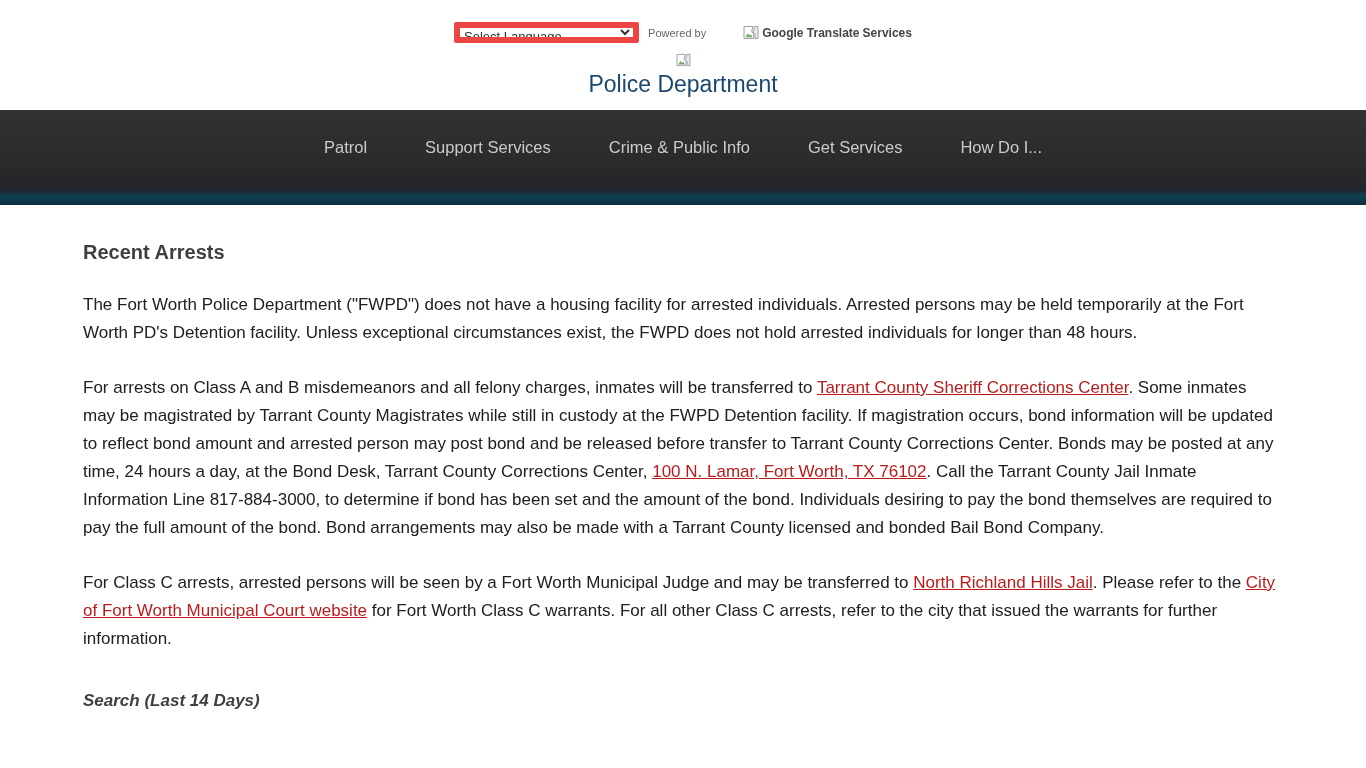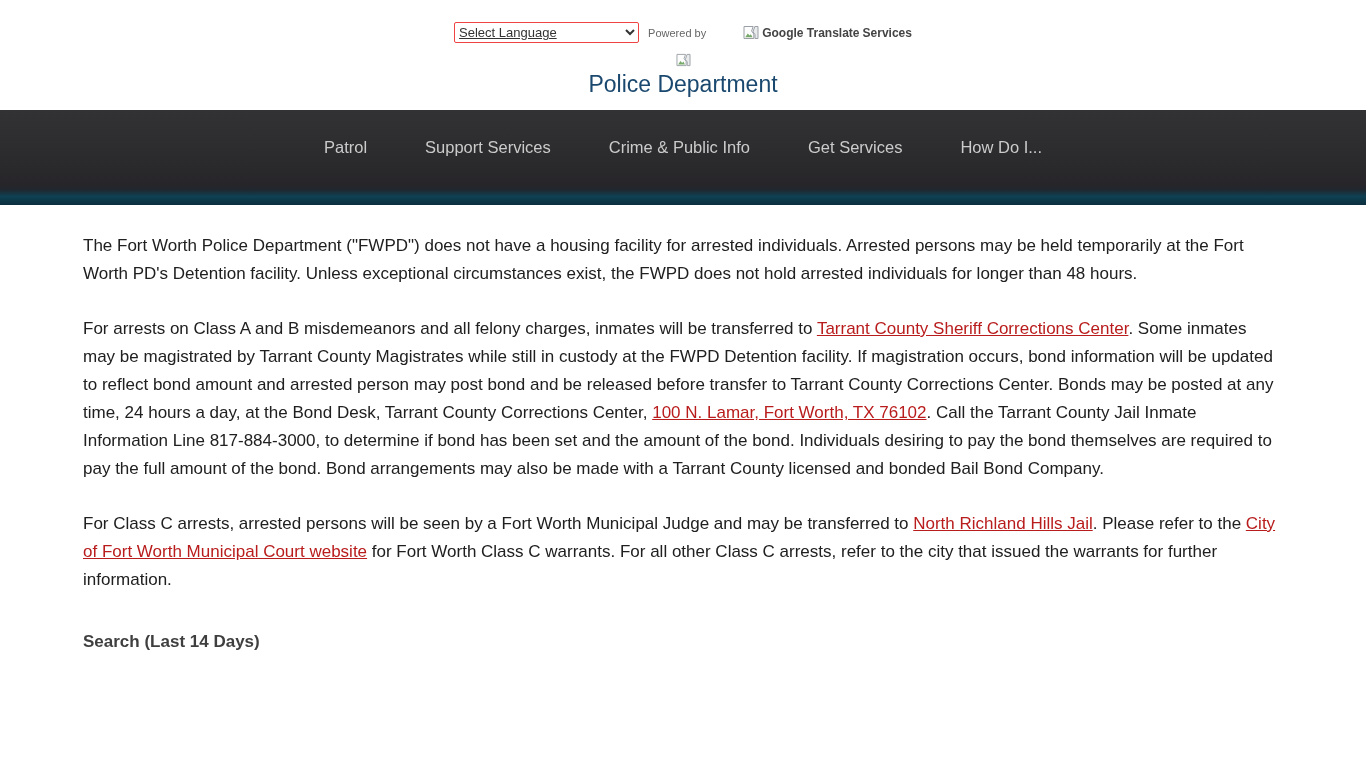--- a/index.html
+++ b/index.html
@@ -17,24 +17,23 @@
     align-items: center;
     padding-top: 22px;
     gap: 9px;
   }
   .lang-select {
     width: 185px;
     height: 21px;
     font-size: 13px;
     color: #333333;
     font-family: "Liberation Sans", sans-serif;
-    border: 1px solid #ef4444;
+    border: 6px solid #ef4444;
     border-radius: 2px;
     background: #ffffff;
-    text-decoration: underline;
   }
   .powered-by {
     font-size: 11px;
     color: #666666;
   }
   .gt-group {
     display: flex;
     align-items: center;
     gap: 3px;
     font-size: 12px;
@@ -101,20 +100,21 @@
   .content a {
     color: #b91c1c;
     text-decoration: underline;
     cursor: pointer;
   }
   .search-heading {
     margin: 38px 0 0 0;
     font-size: 17px;
     font-weight: bold;
     color: #3f3f3f;
+    font-style: italic;
   }
   .broken-img-icon { display: inline-block; flex: 0 0 auto; }
 </style>
 </head>
 <body>
 
 <div class="translate-bar">
   <select class="lang-select">
     <option>Select Language</option>
   </select>
@@ -142,19 +142,20 @@
 
 <div class="navbar">
   <span class="nav-item">Patrol</span>
   <span class="nav-item">Support Services</span>
   <span class="nav-item">Crime &amp; Public Info</span>
   <span class="nav-item">Get Services</span>
   <span class="nav-item">How Do I...</span>
 </div>
 
 <div class="content">
+  <h2 class="page-title">Recent Arrests</h2>
   <div id="paragraphs">
       <p><span>The Fort Worth Police Department ("FWPD") does not have a housing facility for arrested individuals. Arrested persons may be held temporarily at the Fort Worth PD's Detention facility. Unless exceptional circumstances exist, the FWPD does not hold arrested individuals for longer than 48 hours.</span></p>
       <p><span>For arrests on Class A and B misdemeanors and all felony charges, inmates will be transferred to </span><a href="#">Tarrant County Sheriff Corrections Center</a><span>. Some inmates may be magistrated by Tarrant County Magistrates while still in custody at the FWPD Detention facility. If magistration occurs, bond information will be updated to reflect bond amount and arrested person may post bond and be released before transfer to Tarrant County Corrections Center. Bonds may be posted at any time, 24 hours a day, at the Bond Desk, Tarrant County Corrections Center, </span><a href="#">100 N. Lamar, Fort Worth, TX 76102</a><span>. Call the Tarrant County Jail Inmate Information Line 817-884-3000, to determine if bond has been set and the amount of the bond. Individuals desiring to pay the bond themselves are required to pay the full amount of the bond. Bond arrangements may also be made with a Tarrant County licensed and bonded Bail Bond Company.</span></p>
       <p><span>For Class C arrests, arrested persons will be seen by a Fort Worth Municipal Judge and may be transferred to </span><a href="#">North Richland Hills Jail</a><span>. Please refer to the </span><a href="#">City of Fort Worth Municipal Court website</a><span> for Fort Worth Class C warrants. For all other Class C arrests, refer to the city that issued the warrants for further information.</span></p>
     </div>
   <h3 class="search-heading">Search (Last 14 Days)</h3>
 </div>
 
 </body></html>

